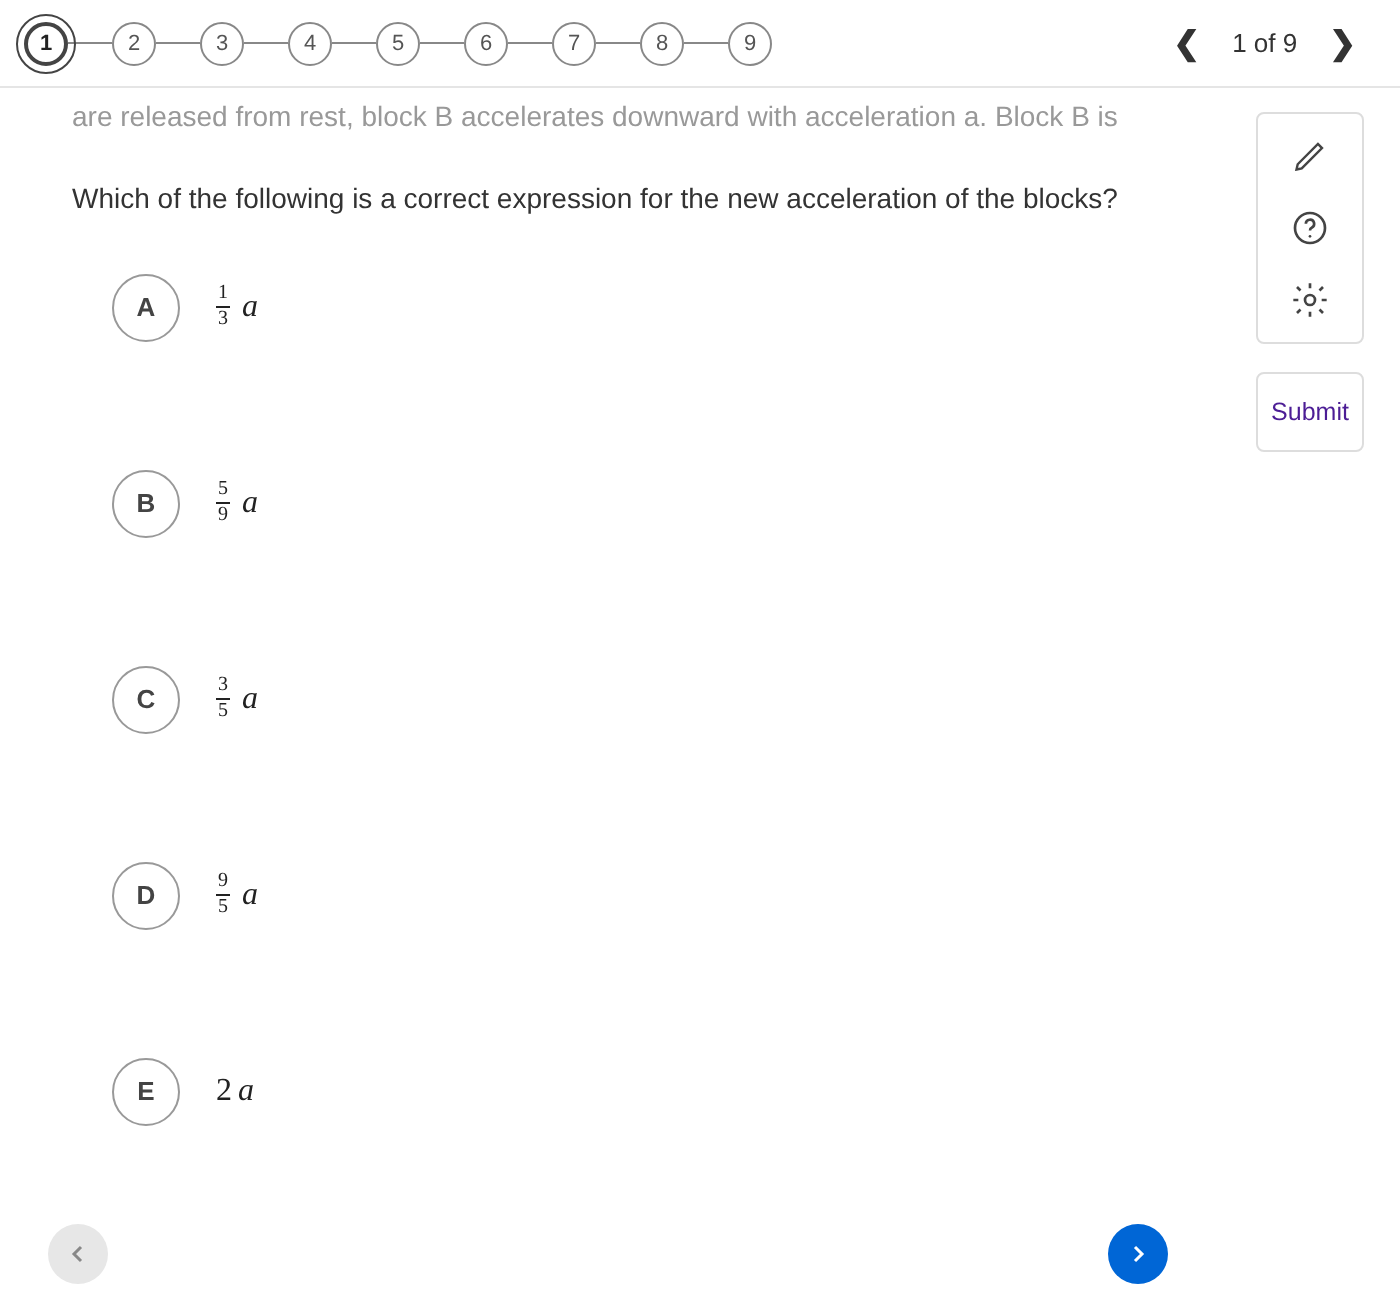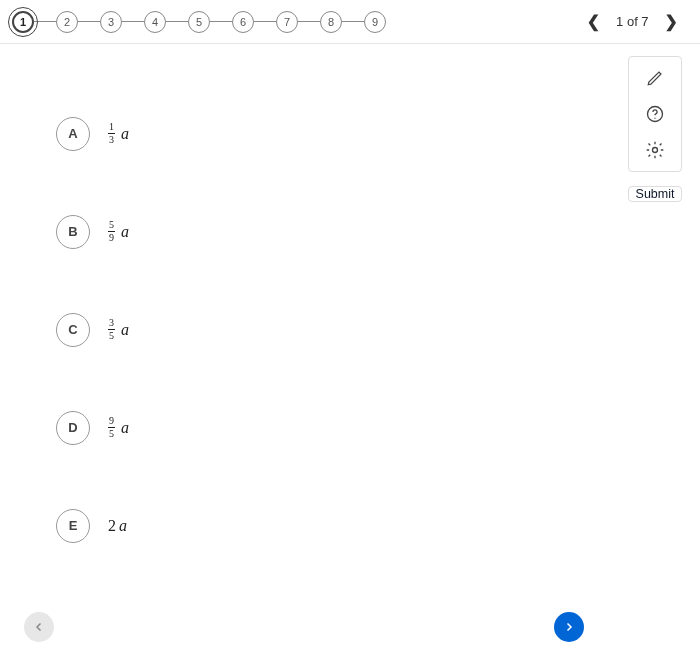--- a/index.html
+++ b/index.html
@@ -162,22 +162,22 @@
     cursor: pointer;
     color: #444;
   }
   .submit {
     width: 54px;
     border: 1px solid #ddd;
     border-radius: 4px;
     background: #fff;
     text-align: center;
     font-size: 12.5px;
-    color: #0f172a;
-    padding: 0 0;
+    color: #4c1d95;
+    padding: 12px 0;
     cursor: pointer;
   }
   .bottomnav {
     position: absolute;
     left: 0; right: 0;
     bottom: 14px;
     display: flex;
     justify-content: space-between;
     padding: 0 22px 0 22px;
   }
@@ -230,29 +230,30 @@
       <div class="step-wrap">
         <div class="step">8</div>
       </div>
       <div class="dash"></div>
       <div class="step-wrap">
         <div class="step">9</div>
       </div>
     </div>
   <div class="topnav">
     <span class="chev">❮</span>
-    <span>1 of 7</span>
+    <span>1 of 9</span>
     <span class="chev">❯</span>
   </div>
 </div>
 
 <div class="content">
   <p class="qtext">
+    <span class="cut">are released from rest, block B accelerates downward with acceleration a. Block B is</span><br>
     <br>
-    <br>
+    <span>Which of the following is a correct expression for the new acceleration of the blocks?</span>
   </p>
 
   <div class="options" id="options">
       <div class="opt">
         <div class="letter">A</div>
         <div class="optlabel">
           <span class="frac">
             <span class="n">1</span>
             <span class="d">3</span>
           </span>

